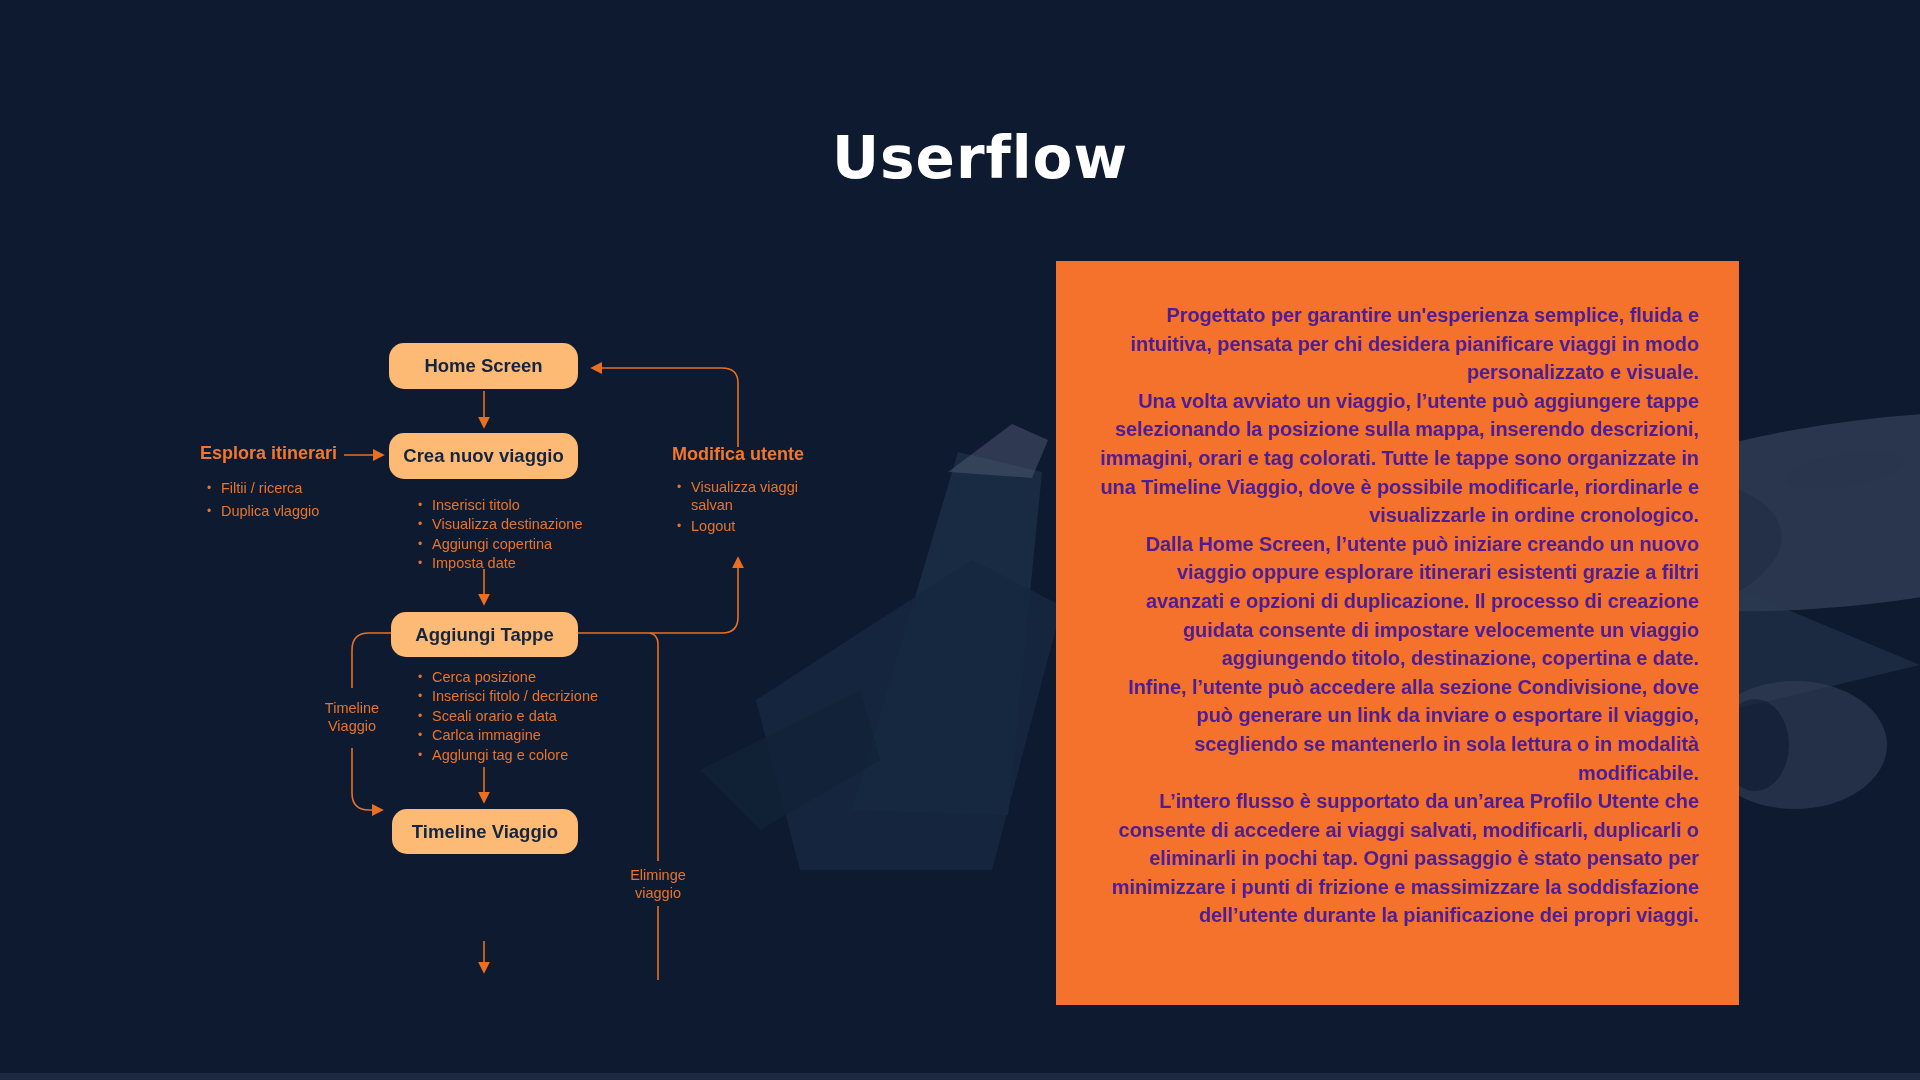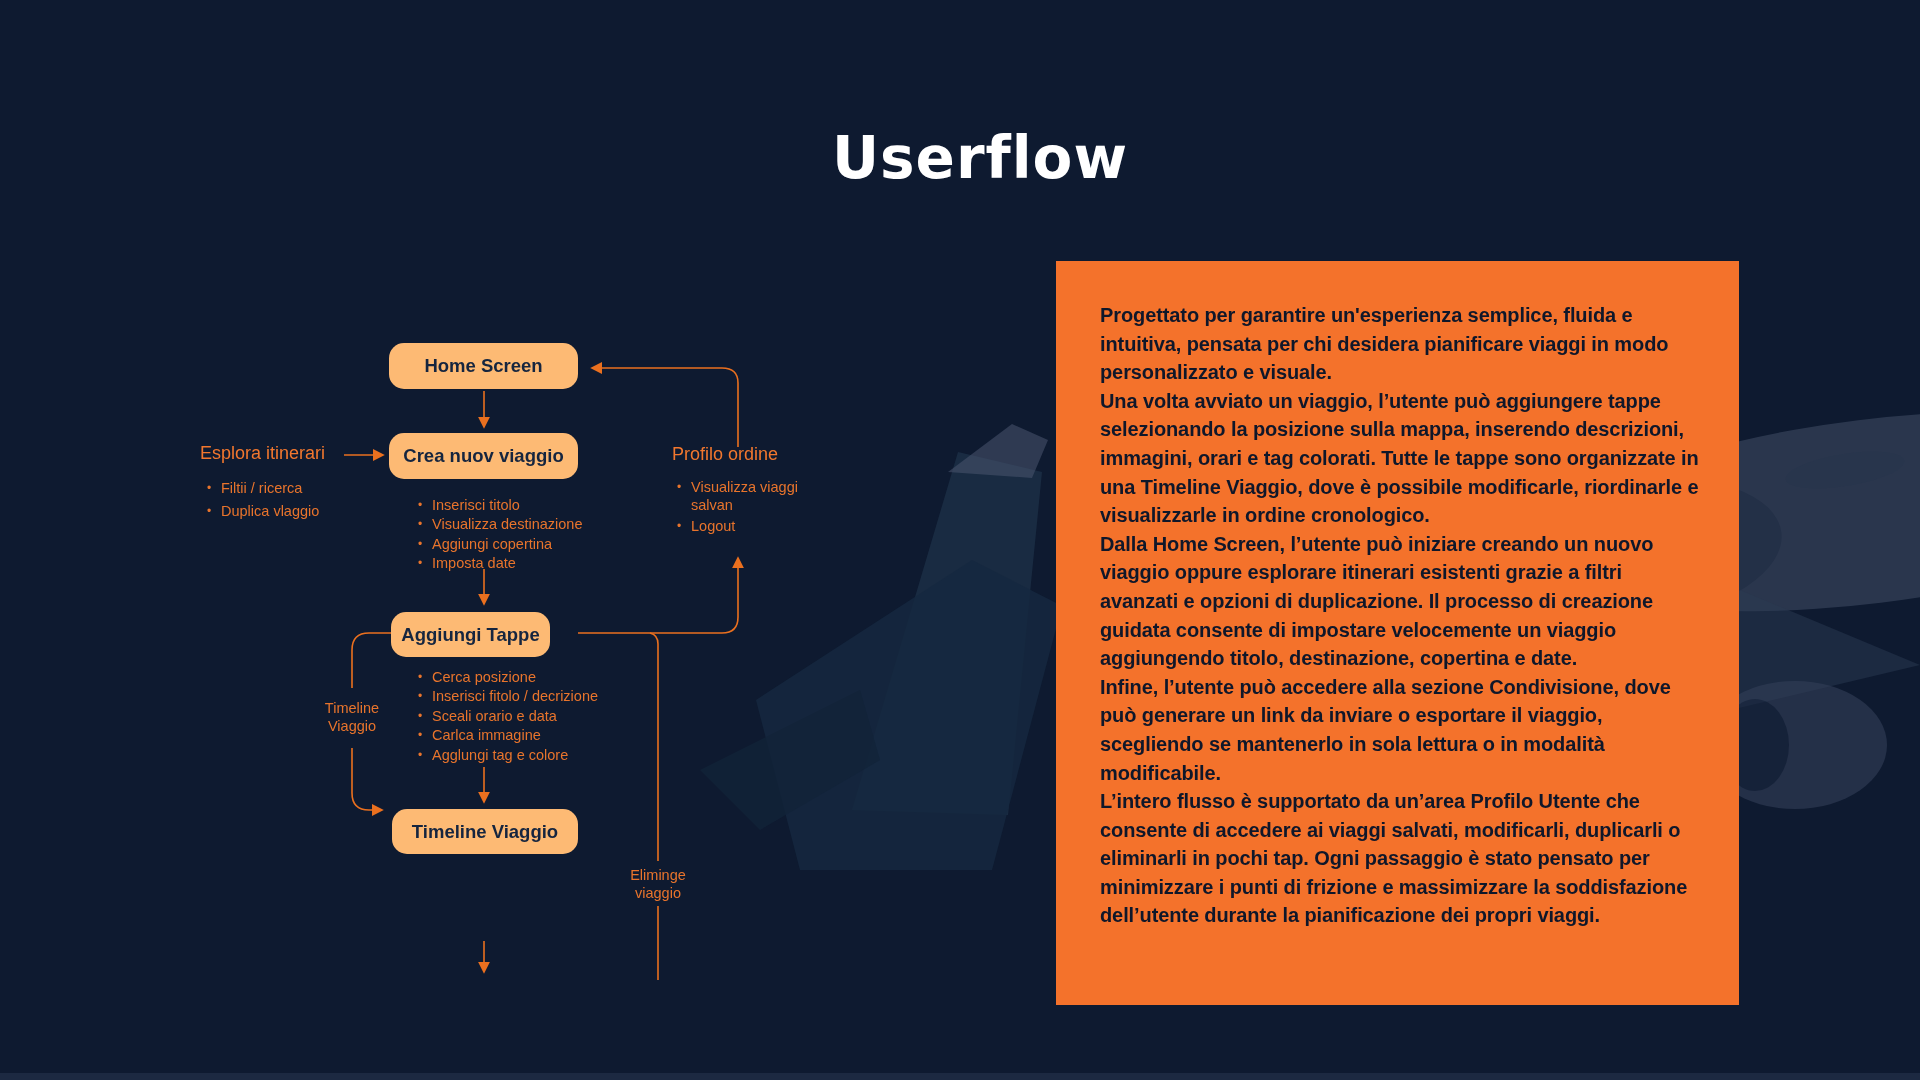--- a/index.html
+++ b/index.html
@@ -17,21 +17,21 @@
     font-size:58px;font-weight:800;letter-spacing:1px;z-index:3;padding-left:40px;
   }
   
   .flow-layer{position:absolute;left:0;top:0;z-index:2;}
   .flow-node{
     position:absolute;display:flex;align-items:center;justify-content:center;
     background:#fdba74;border-radius:15px;color:#15253F;
     font-size:18.5px;font-weight:700;z-index:2;white-space:nowrap;
   }
   .side-label{
-    position:absolute;color:#F2772E;font-size:18px;z-index:2;white-space:nowrap;
+    position:absolute;color:#F2772E;font-size:18px;z-index:2;white-space:nowrap;font-weight:bold;
   }
   .small-label{
     position:absolute;color:#E8742C;font-size:14.5px;line-height:17.5px;
     text-align:center;z-index:2;
   }
   ul.flow-bullets{
     list-style:none;margin:0;padding:0;position:absolute;z-index:2;
   }
   ul.flow-bullets li{
     position:relative;padding-left:15px;color:#E8742C;
@@ -43,22 +43,22 @@
   ul.flow-bullets.spaced li{line-height:18px;margin-bottom:5px;}
   ul.flow-bullets.profilo li{line-height:17.5px;margin-bottom:4px;max-width:128px;}
   ul.flow-bullets li.wrap2{max-width:152px;}
   
   .desc-panel{
     position:absolute;left:1056px;top:261px;width:683px;height:744px;
     background:#F4722B;z-index:4;box-sizing:border-box;
     padding:40px 40px 0 44px;
   }
   .desc-panel p{
-    margin:0;color:#0f172a;font-size:20px;line-height:28.6px;
-    font-weight:700;letter-spacing:-0.1px;
+    margin:0;color:#4c1d95;font-size:20px;line-height:28.6px;
+    font-weight:700;letter-spacing:-0.1px;text-align:right;
   }
   
   .bottom-strip{
     position:absolute;left:0;bottom:0;width:1920px;height:7px;
     background:#1C2941;z-index:5;
   }
 </style>
 </head>
 <body>
 
@@ -111,31 +111,31 @@
   </svg>
 
   <div class="flow-node" style="left:389px;top:343px;width:189px;height:46px;">
     <span>Home Screen</span>
   </div>
 
   <div class="flow-node" style="left:389px;top:433px;width:189px;height:46px;">
     <span>Crea nuov viaggio</span>
   </div>
 
-  <div class="flow-node" style="left:391px;top:612px;width:159px;height:45px;">
+  <div class="flow-node" style="left:391px;top:612px;width:187px;height:45px;">
     <span>Aggiungi Tappe</span>
   </div>
 
   <div class="flow-node" style="left:392px;top:809px;width:186px;height:45px;">
     <span>Timeline Viaggio</span>
   </div>
 
   <div class="side-label" style="left:200px;top:443px;">Esplora itinerari</div>
 
-  <div class="side-label" style="left:672px;top:444px;">Profilo ordine</div>
+  <div class="side-label" style="left:672px;top:444px;">Modifica utente</div>
 
   <div class="small-label" style="left:307px;top:700px;width:90px;">Timeline Viaggio</div>
 
   <div class="small-label" style="left:613px;top:867px;width:90px;">Eliminge viaggio</div>
 
   <ul class="flow-bullets spaced" style="left:206px;top:479px;">
     <li>Filtii / ricerca</li>
     <li>Duplica vlaggio</li>
   </ul>
 

